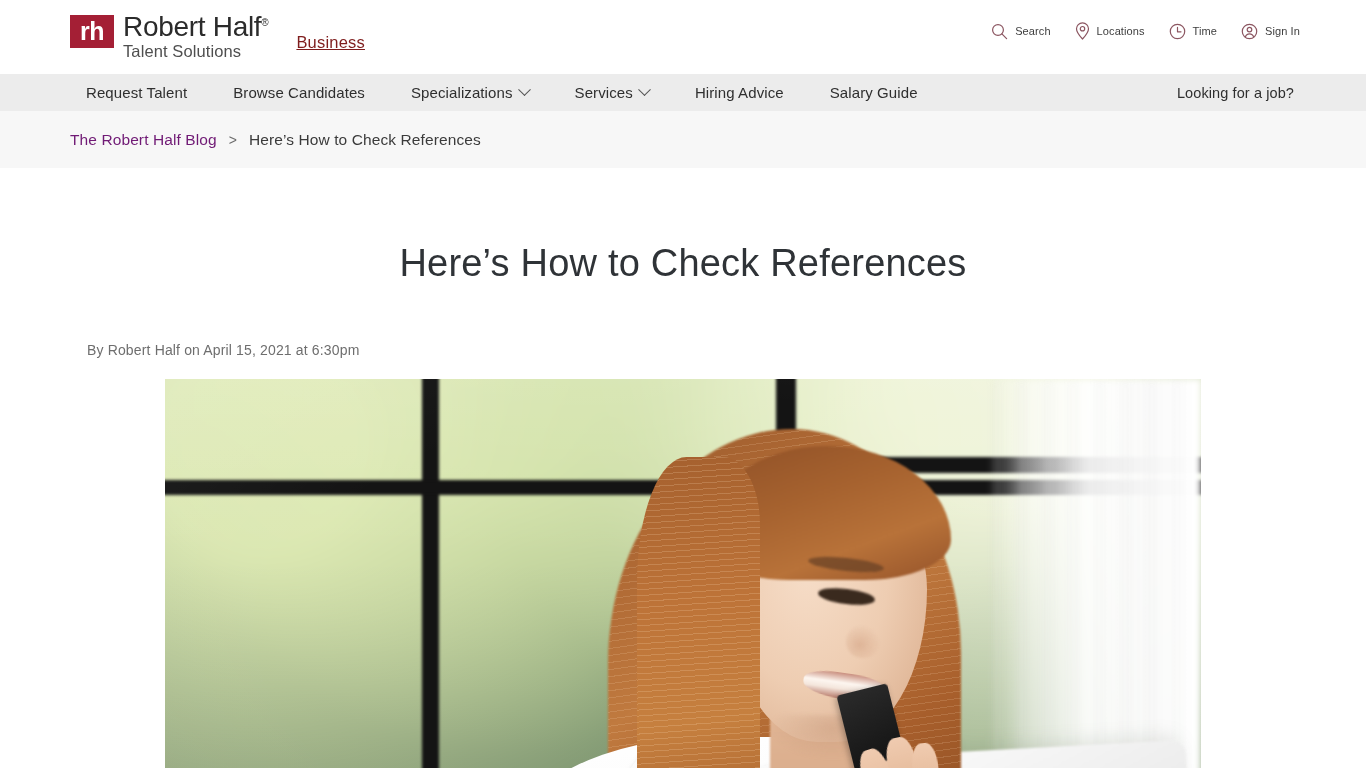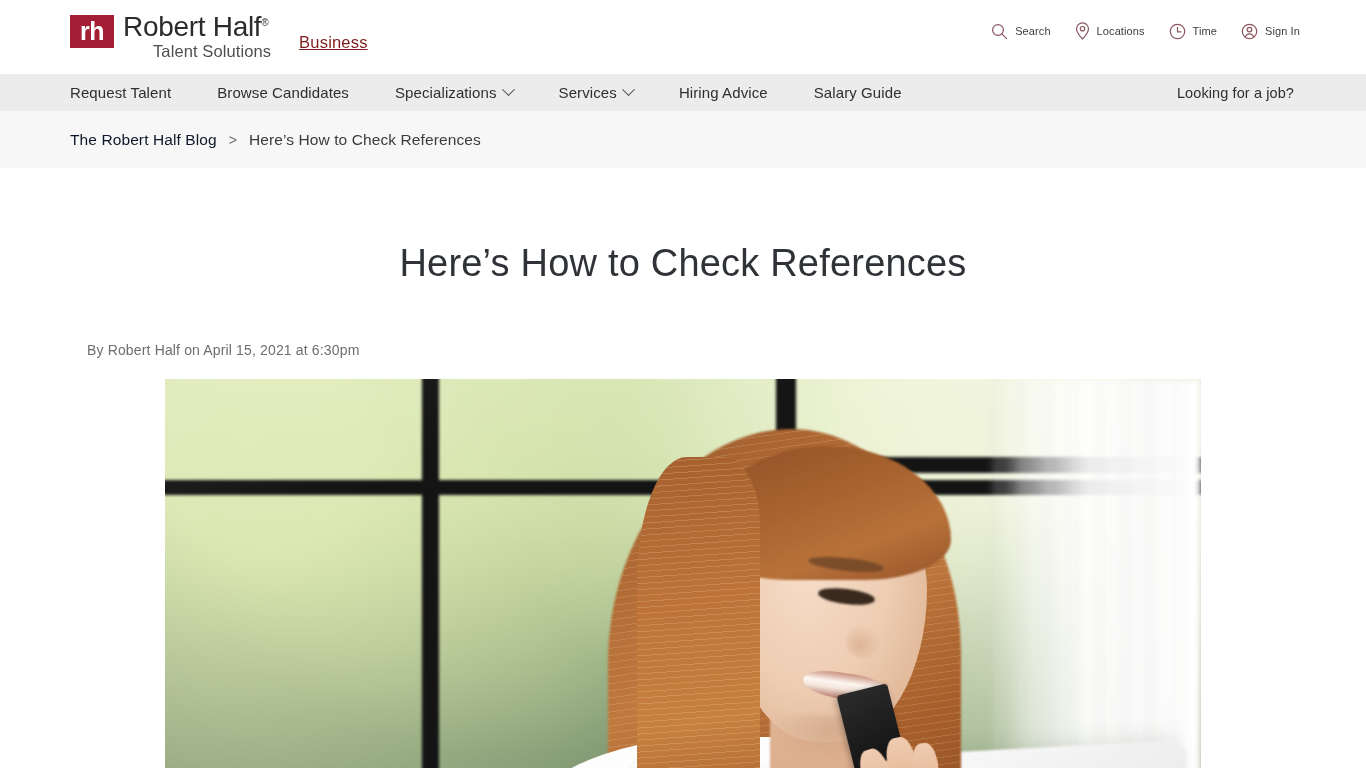--- a/index.html
+++ b/index.html
@@ -70,21 +70,20 @@
     color: #2b2b2b;
   }
   .logo-secondary {
     font-size: 16.5px;
     color: #4f4f4f;
     line-height: 1.15;
     font-weight: 300;
     letter-spacing: 0.1px;
     margin-top: 1px;
     white-space: nowrap;
-    margin-left: 30px;
   }
   .brand-segment {
     margin-left: 28px;
     font-size: 16.5px;
     color: #7f1d1d;
     letter-spacing: 0.2px;
     align-self: flex-start;
     margin-top: 20px;
     cursor: pointer;
   }
@@ -118,21 +117,21 @@
     display: flex;
     align-items: center;
     padding: 0 70px;
     position: relative;
   }
   .nav-list {
     display: flex;
     align-items: center;
     gap: 0px;
     list-style: none;
-    margin: 0;
+    margin: 16px;
     padding: 0;
     text-align: center;
   }
   .nav-item {
     display: flex;
     align-items: center;
     gap: 7px;
     font-size: 15px;
     color: #2f2f2f;
     text-decoration: none;
@@ -167,21 +166,21 @@
   
   .breadcrumb-bar {
     height: 57px;
     background: #f7f7f7;
     display: flex;
     align-items: center;
     padding: 0 70px;
   }
   .crumb-link {
     font-size: 15.5px;
-    color: #0f172a;
+    color: #701a75;
     text-decoration: none;
     letter-spacing: 0.1px;
     cursor: pointer;
     white-space: nowrap;
   }
   .crumb-sep {
     margin: 0 12px;
     color: #6c6c6c;
     font-size: 14px;
   }

